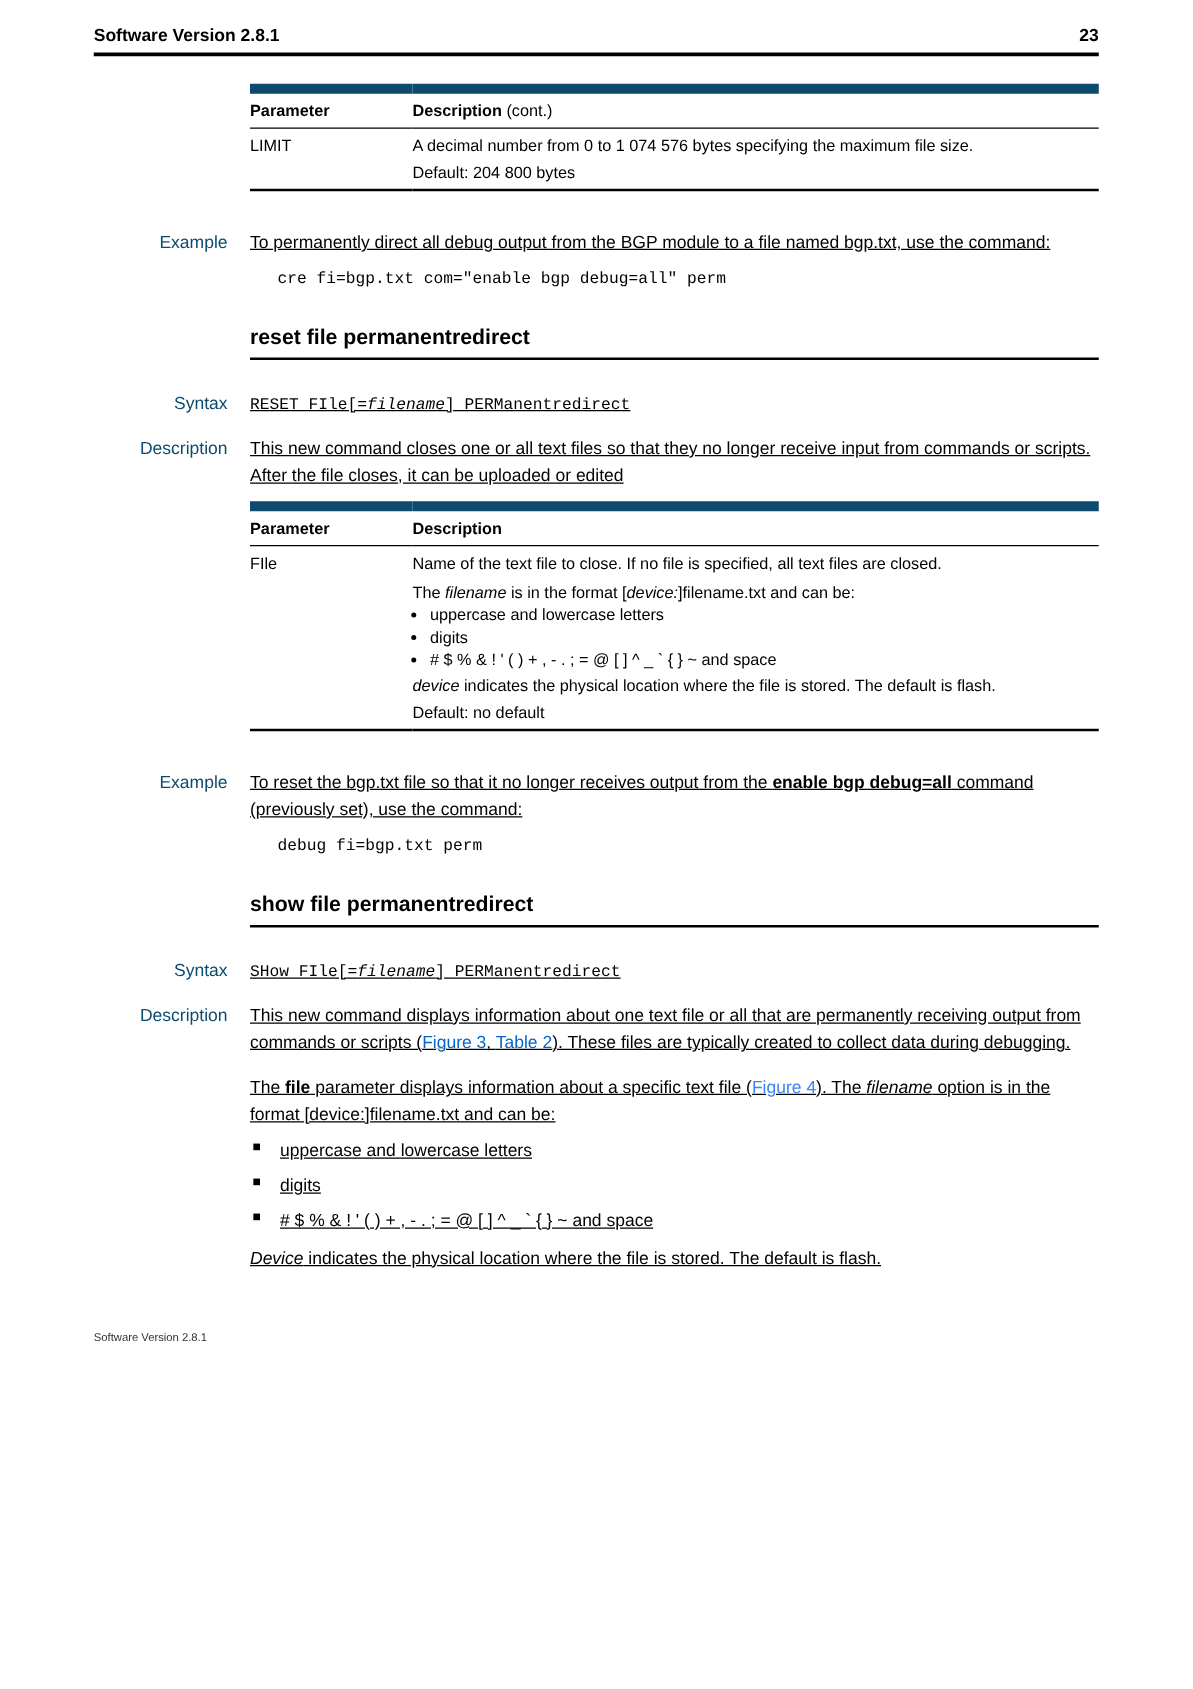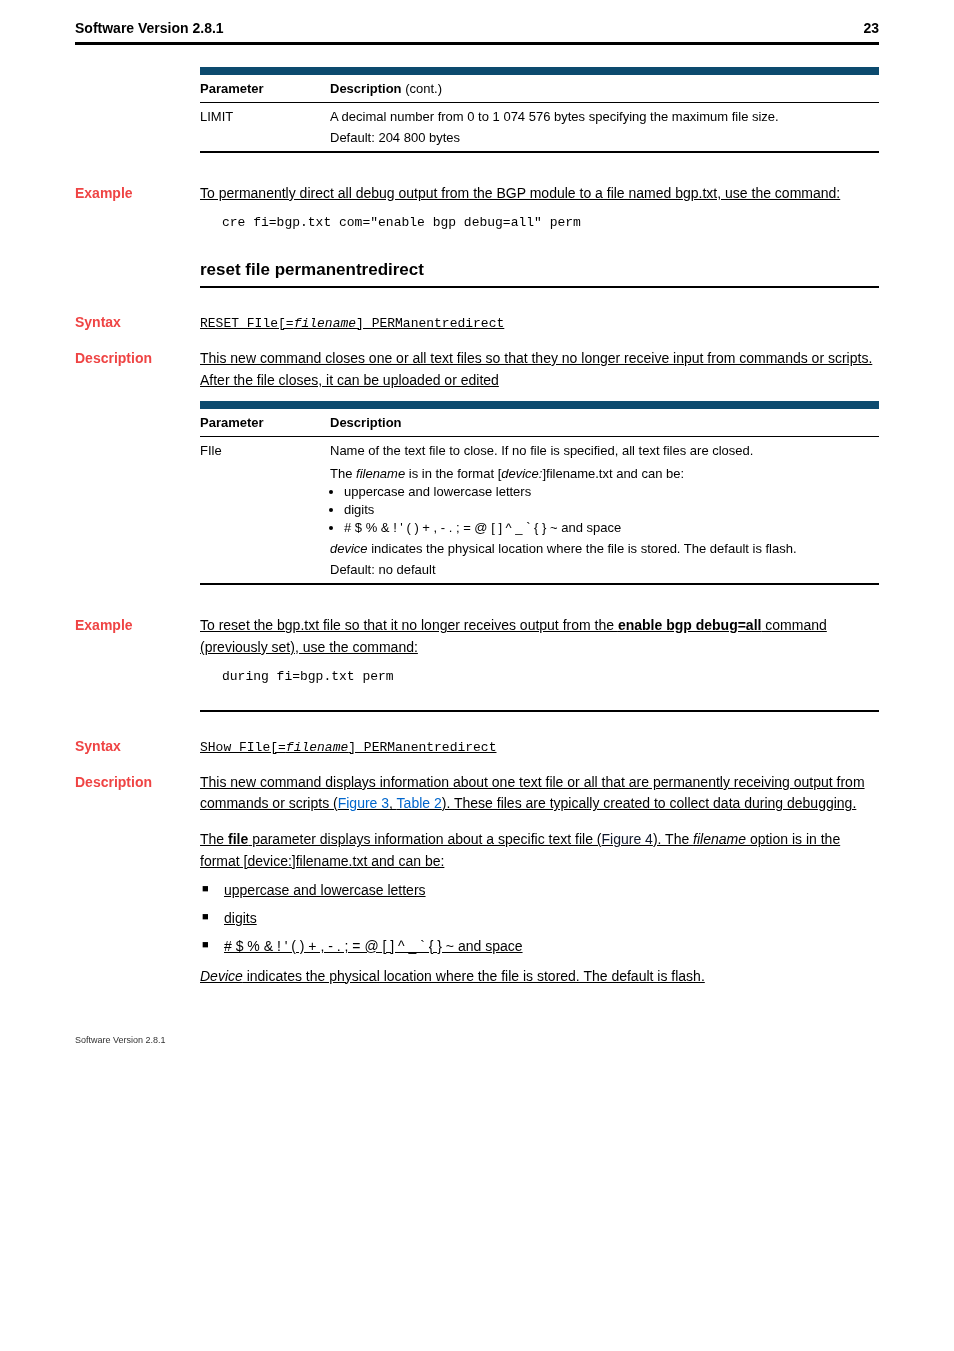--- a/index.html
+++ b/index.html
@@ -59,24 +59,25 @@
   .row {
     display: flex;
     margin: 6px 0;
     font-size: 14px;
     line-height: 1.55;
   }
   .row .label {
     width: 125px;
     flex: 0 0 125px;
     margin-left: -125px;
+    text-align: right;
     padding-right: 18px;
-    font-weight: 700;
+    font-weight: 400;
     box-sizing: border-box;
-    color: #ef4444;
+    color: #0c4a6e;
   }
   .row .body {
     flex: 1;
     text-decoration: underline;
   }
   pre.code {
     font-family: "Courier New", monospace;
     font-size: 13px;
     margin: 10px 0 26px 22px;
     white-space: pre;
@@ -203,34 +204,35 @@
       <tr class="bottom-rule">
             <td colspan="2" style="padding:0"></td>
           </tr>
     </tbody>
       </table>
 
     <div class="row">
       <div class="label">Example</div>
       <div class="body"><span>To reset the bgp.txt file so that it no longer receives output from the </span><span class="bold">enable bgp debug=all</span><span> command (previously set), use the command:</span></div>
     </div>
-    <pre class="code">during fi=bgp.txt perm</pre>
-
+    <pre class="code">debug fi=bgp.txt perm</pre>
+
+    <h2 class="sect">show file permanentredirect</h2>
     <div class="sect-rule"></div>
 
     <div class="row">
       <div class="label">Syntax</div>
       <div class="body"><code class="inline"><span>SHow FIle[=</span><span class="italic">filename</span><span>] PERManentredirect</span></code></div>
     </div>
 
     <div class="row" style="margin-top:14px">
       <div class="label">Description</div>
       <div class="body">
         <div><span>This new command displays information about one text file or all that are permanently receiving output from commands or scripts (</span><span style="color:#0066cc">Figure 3</span><span>, </span><span style="color:#0066cc">Table 2</span><span>). These files are typically created to collect data during debugging.</span></div>
-        <div style="margin-top:14px"><span>The </span><span class="bold">file</span><span> parameter displays information about a specific text file (</span><span style="color:#0f172a">Figure 4</span><span>). The </span><span class="italic">filename</span><span> option is in the format [device:]filename.txt and can be:</span></div>
+        <div style="margin-top:14px"><span>The </span><span class="bold">file</span><span> parameter displays information about a specific text file (</span><span style="color:#3b82f6">Figure 4</span><span>). The </span><span class="italic">filename</span><span> option is in the format [device:]filename.txt and can be:</span></div>
         <ul class="squares">
           <li>uppercase and lowercase letters</li>
           <li>digits</li>
           <li># $ % &amp; ! ' ( ) + , - . ; = @ [ ] ^ _ ` { } ~ and space</li>
         </ul>
         <div style="margin-top:8px"><span class="italic">Device</span><span> indicates the physical location where the file is stored. The default is flash.</span></div>
       </div>
     </div>
 
   </div>

